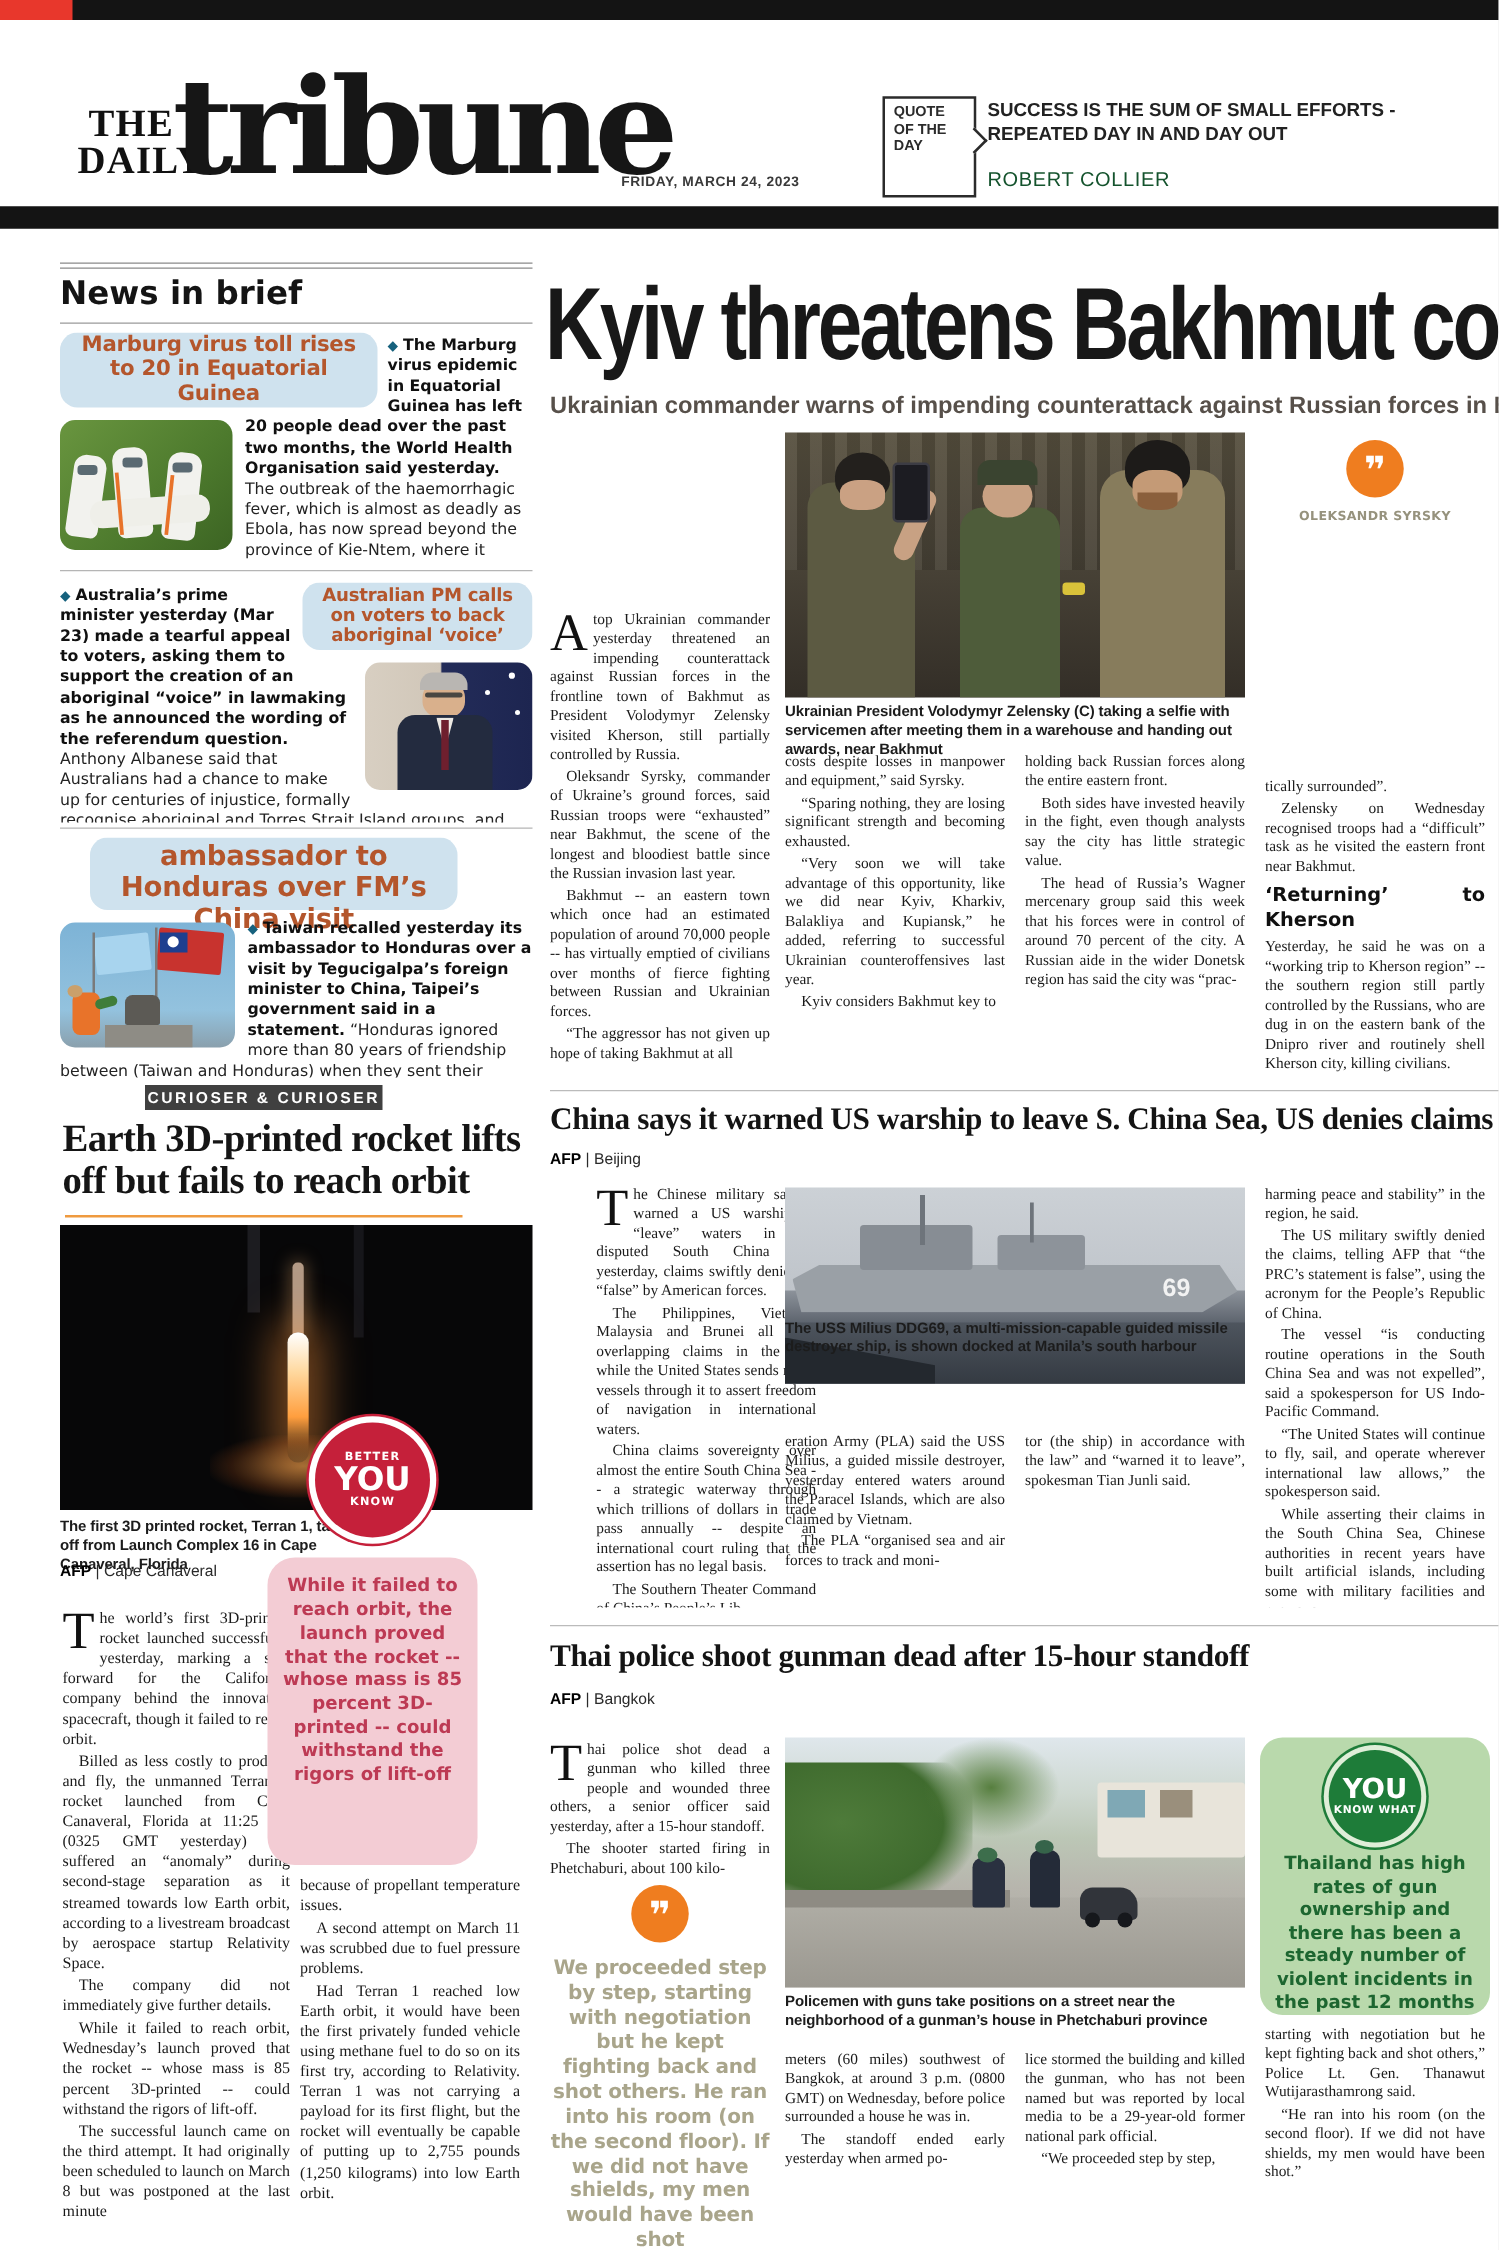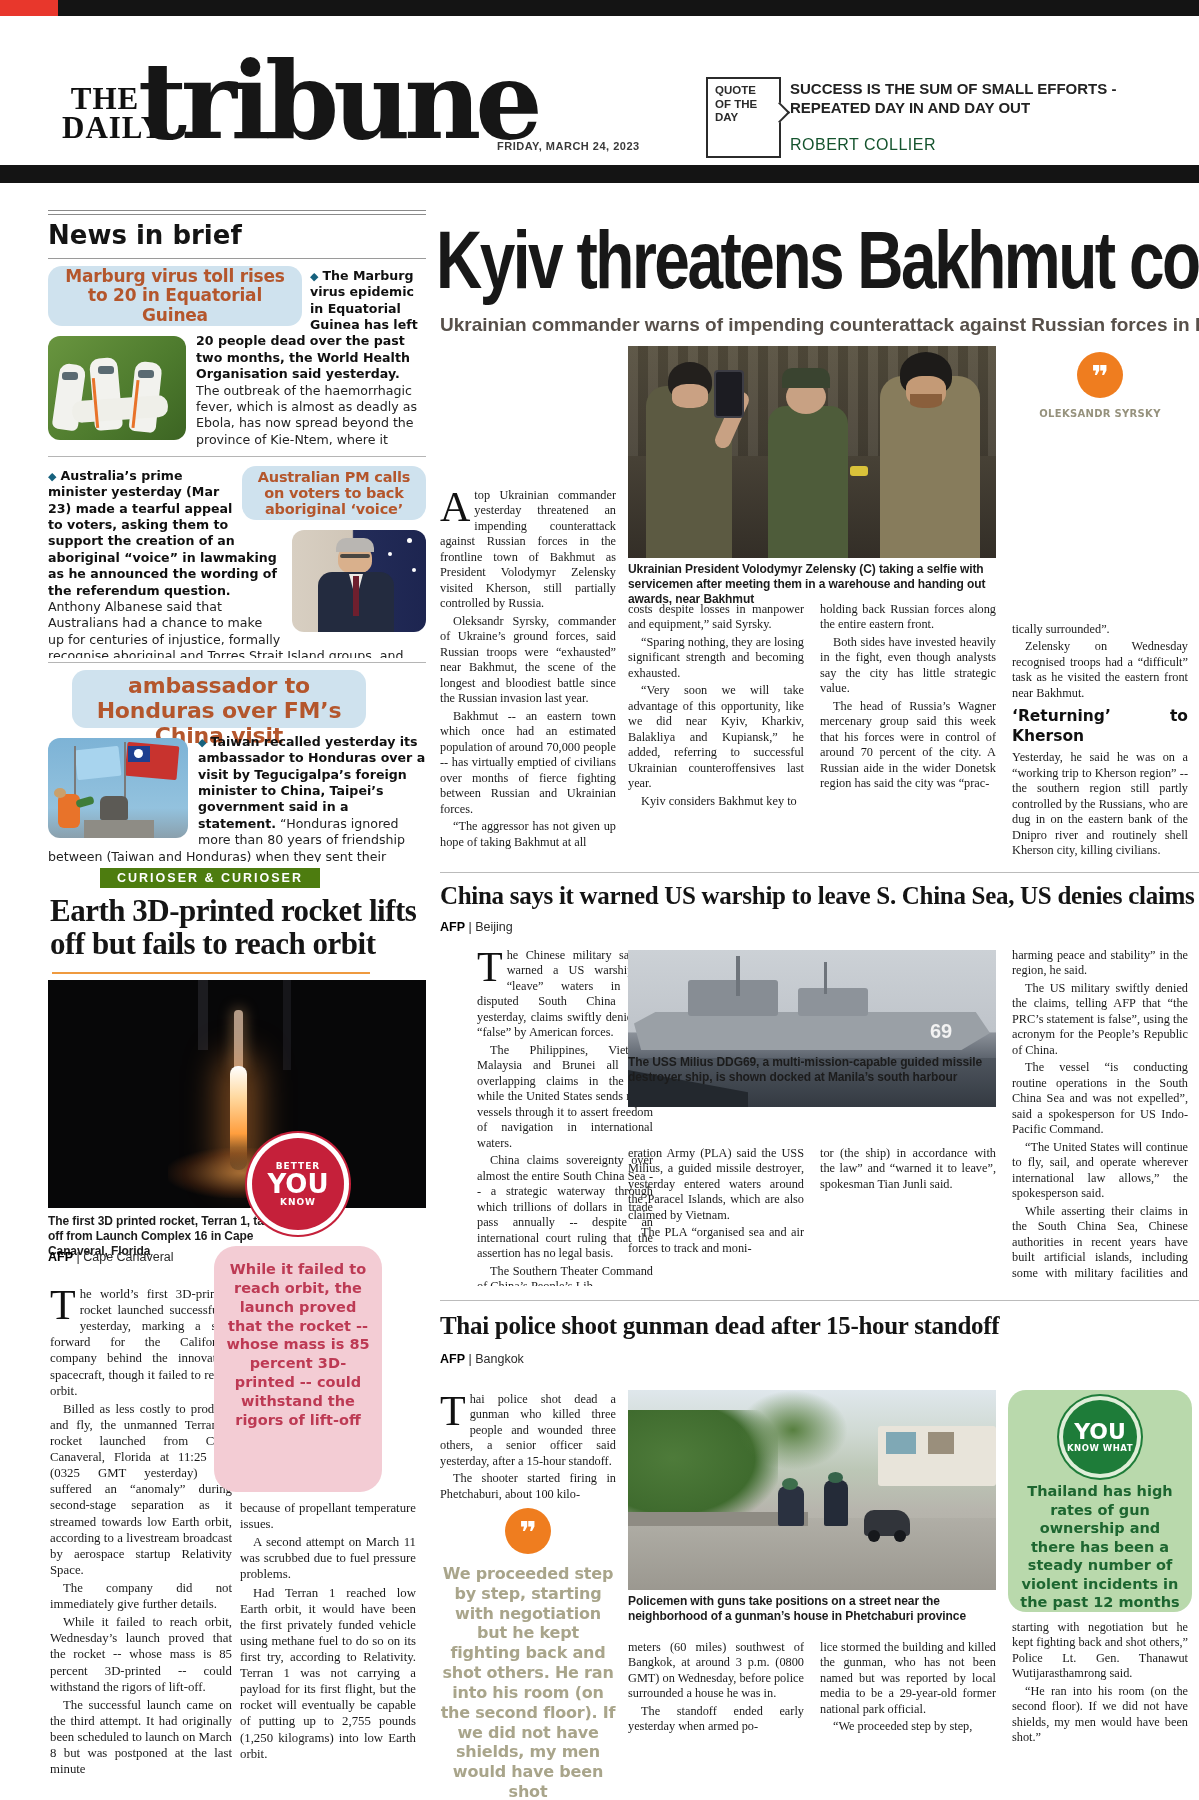--- a/index.html
+++ b/index.html
@@ -36,21 +36,21 @@
   .pill-r{float:right;margin:0 0 6px 8px;}
   .bimg{border-radius:12px;overflow:hidden;position:relative;}
   .bimg-l{float:left;clear:left;margin:4px 10px 4px 0;}
   .bimg-r{float:right;clear:right;margin:4px 0 4px 10px;}
   .nb-body{margin:2px 0 0 0;font-size:12.6px;line-height:1.3;color:#232323;text-align:left;}
   .nb-body b{color:#101010;}
   .diamond{color:#16617d;font-size:11px;}
   .story-rule{left:48px;width:378px;height:1px;background:#b5b5b5;}
 
   
-  .curioser{left:100px;top:868px;width:220px;height:20px;background:#4d7c0f;color:#fff;
+  .curioser{left:116px;top:868px;width:190px;height:20px;background:#404040;color:#fff;
     font-weight:bold;font-size:12.5px;letter-spacing:2px;display:flex;align-items:center;justify-content:center;}
   .rocket-h{left:50px;top:894px;width:372px;font-family:"Liberation Serif",serif;font-weight:bold;
     font-size:31px;line-height:1.07;letter-spacing:-.5px;color:#151515;}
   .rocket-underline{left:52px;top:972px;width:318px;height:2px;background:#ef9a3f;}
   .caption{font-weight:bold;font-size:12px;line-height:1.25;color:#1c1c1c;letter-spacing:-.1px;}
   .byline{font-size:12.5px;color:#2a2a2a;}
   .byline b{color:#000;}
 
   
   .col{font-family:"Liberation Serif",serif;font-size:12.3px;line-height:1.26;color:#1a1a1a;text-align:justify;}

